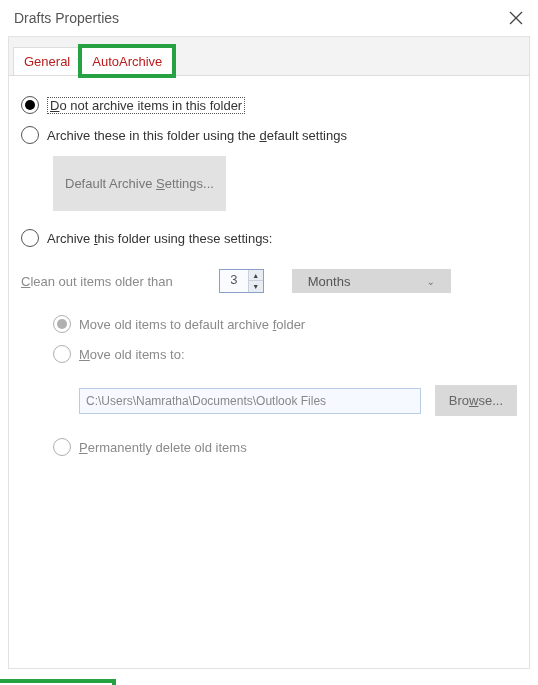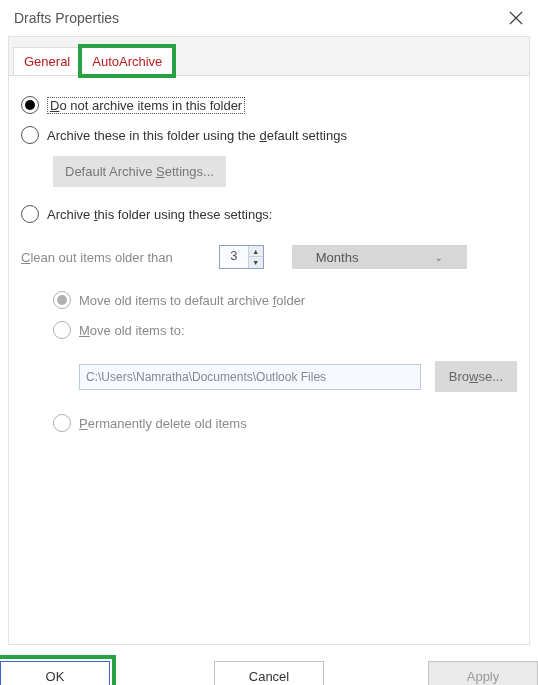--- a/index.html
+++ b/index.html
@@ -91,21 +91,21 @@
   .radio.disabled.sel::after { background: #b0b0b0; }
   .label-dotted {
     border: 1px dotted #555;
     padding: 0 2px;
   }
   .ul { text-decoration: underline; }
   .indent-2 { margin-left: 32px; }
   .btn-flat {
     background: #e2e2e2;
     border: none;
-    padding: 8px 12px;
+    padding: 20px 12px;
     color: #777;
     font-size: 13px;
     cursor: default;
   }
   .row-clean {
     display: flex;
     align-items: center;
     gap: 10px;
     margin: 22px 0;
   }
@@ -131,22 +131,22 @@
     display: flex; align-items: center; justify-content: center;
     font-size: 7px; color: #444; background: #e8ecf3;
     border-bottom: 1px solid #c8d0e0;
   }
   .spin-btns span:last-child { border-bottom: none; }
   .combo {
     display: flex; align-items: center;
     justify-content: space-between;
     background: #d7d7d7;
     color: #555;
-    padding: 4px 24px;
-    width: 175px;
+    padding: 4px 16px;
+    width: 159px;
     height: 24px;
   }
   .combo .chev { font-size: 10px; color: #777; }
   .path-field {
     border: 1px solid #b9cce6;
     background: #f6f9ff;
     color: #888;
     padding: 5px 6px;
     width: 364px;
     font-size: 12px;

